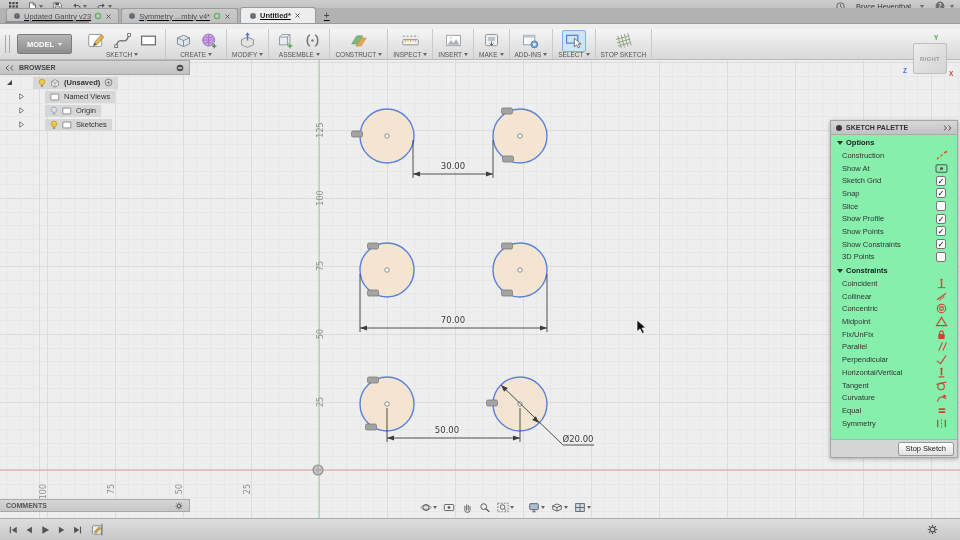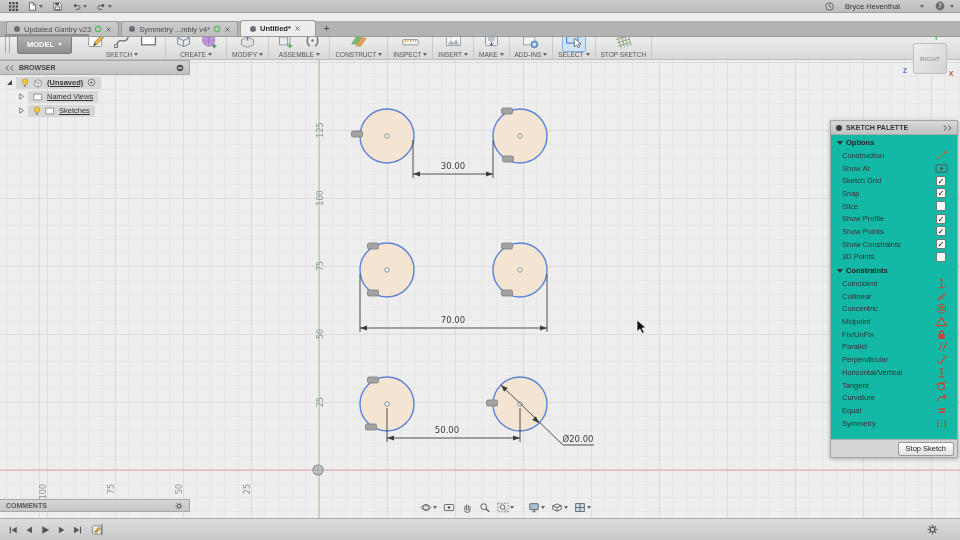--- a/index.html
+++ b/index.html
@@ -7,24 +7,24 @@
     font-family:"Liberation Sans",sans-serif;-webkit-font-smoothing:antialiased;}
   .ic{display:inline-flex;align-items:center;justify-content:center;}
   .ic svg{display:block;}
   .caret{width:0;height:0;border-left:2.5px solid transparent;border-right:2.5px solid transparent;border-top:3px solid #666;display:inline-block;}
   
   .appbar{position:absolute;left:0;top:0;width:100%;height:13px;background:linear-gradient(#cdcdcd,#bcbcbc);
     border-bottom:1px solid #a0a0a0;display:flex;align-items:center;box-sizing:border-box;z-index:30;}
   .abtn{display:flex;align-items:center;gap:2px;padding:0 5px;height:100%;}
   .abtn svg{width:9px;height:9px;}
   .appbar .spacer{flex:1;}
-  .user-btn{display:flex;align-items:center;gap:20px;font-size:7.5px;color:#333;padding:0 6px;}
+  .user-btn{display:flex;align-items:center;gap:9px;font-size:7.5px;color:#333;padding:0 6px;}
   
-  .tabbar{position:absolute;left:0;top:21px;width:100%;height:16px;background:#b2b2b2;border-bottom:1px solid #9a9a9a;
-    display:flex;align-items:flex-end;padding-left:6px;box-sizing:border-box;z-index:30;}
+  .tabbar{position:absolute;left:0;top:8px;width:100%;height:16px;background:#b2b2b2;border-bottom:1px solid #9a9a9a;
+    display:flex;align-items:flex-end;padding-left:6px;box-sizing:border-box;z-index:30;text-decoration:underline;}
   .tab{height:14px;display:flex;align-items:center;gap:3px;padding:0 6px;font-size:7.5px;color:#4c4c4c;
     background:linear-gradient(#cbcbcb,#bfbfbf);border:1px solid #9b9b9b;border-bottom:none;border-radius:3px 3px 0 0;margin-right:2px;white-space:nowrap;}
   .tab.active{background:#ededed;color:#1d1d1d;font-weight:bold;height:15px;padding:0 14px 0 8px;}
   .tab .ic svg{width:8px;height:8px;}
   .plus-tab{font-size:10px;color:#444;padding:0 6px 2px;}
   .tabstrip{position:absolute;left:5px;bottom:0;width:84px;height:2px;background:#8f8f8f;}
   
   .toolbar{position:absolute;left:0;top:29px;width:100%;height:31px;background:linear-gradient(#f5f5f5,#d8d8d8);
     border-bottom:1px solid #bbb;display:flex;align-items:stretch;box-sizing:border-box;z-index:20;}
   .handle{width:3px;margin:6px 3px 6px 5px;border-left:1px solid #a8a8a8;border-right:1px solid #a8a8a8;}
@@ -44,35 +44,35 @@
       repeating-linear-gradient(180deg,#dcdcdc 0 1px,transparent 1px 68px),
       repeating-linear-gradient(90deg,#e7e7e7 0 1px,transparent 1px 13.6px),
       repeating-linear-gradient(180deg,#e7e7e7 0 1px,transparent 1px 13.6px);
     background-position:47px 0,0 2px,6.2px 0,0 2px;}
   #sketch-svg{position:absolute;left:0;top:0;}
   
   .browser{position:absolute;left:0;top:0;width:190px;font-size:7.5px;color:#333;}
   .bheader{height:13px;background:linear-gradient(#d4d4d4,#c2c2c2);border:1px solid #a8a8a8;border-left:none;
     display:flex;align-items:center;gap:5px;padding:0 5px;font-size:7px;font-weight:bold;color:#444;}
   .bheader .spacer{flex:1;}
-  .brow{display:flex;align-items:center;height:13px;margin:1px 0 0 6px;gap:3px;text-decoration:underline;}
+  .brow{display:flex;align-items:center;height:13px;margin:1px 0 0 6px;gap:20px;}
   .brow.child{margin-left:18px;}
   .pill{display:flex;align-items:center;gap:4px;background:rgba(213,213,213,.92);padding:0 5px;height:12px;}
   .brow .ic svg{width:9px;height:9px;}
   .comments{position:absolute;left:0;bottom:6px;width:190px;height:13px;background:linear-gradient(#d6d6d6,#c7c7c7);
     border:1px solid #a8a8a8;border-left:none;display:flex;align-items:center;gap:5px;padding:0 6px;
     font-size:7px;font-weight:bold;color:#555;box-sizing:border-box;}
   .comments .spacer{flex:1;}
   
   .navbar{position:absolute;left:418px;bottom:4px;height:14px;display:flex;align-items:center;gap:2px;}
   .navbar .nbtn{display:flex;align-items:center;gap:1px;padding:1px 2px;}
   .navbar svg{width:12px;height:11px;}
   .nav-sep{width:6px;}
   
-  .palette{position:absolute;left:830px;top:120px;width:128px;height:338px;background:#14b8a6;border:1px solid #a5a5a5;
+  .palette{position:absolute;left:830px;top:120px;width:128px;height:338px;background:#86efac;border:1px solid #a5a5a5;
     box-shadow:0 1px 4px rgba(0,0,0,.3);display:flex;flex-direction:column;box-sizing:border-box;z-index:25;}
   .pheader{height:13px;background:linear-gradient(#d8d8d8,#c2c2c2);border-bottom:1px solid #ababab;
     display:flex;align-items:center;gap:4px;padding:0 5px;font-size:7px;font-weight:bold;color:#333;flex:none;}
   .pheader .spacer{flex:1;}
   .psection-h{font-size:7.5px;font-weight:bold;color:#222;padding:3px 6px 2px;display:flex;align-items:center;gap:3px;}
   .tri-down{width:0;height:0;border-left:3px solid transparent;border-right:3px solid transparent;border-top:4px solid #333;}
   .prow{display:flex;align-items:center;height:12.7px;padding:0 0 0 11px;font-size:7.5px;color:#333;}
   .prow .lbl{flex:1;}
   .prow .ctrl{width:14px;display:flex;justify-content:center;margin-right:9px;}
   .prow .ctrl svg{width:13px;height:11px;}
@@ -612,20 +612,41 @@
           </div>
           <div class="brow child">
             <span class="ic">
               <svg viewBox="0 0 8 8" xmlns="http://www.w3.org/2000/svg" style="width: 7px; height: 7px;">
                 <path d="M2,1 L6.2,4 L2,7 z" fill="#fff" stroke="#555" stroke-width=".9"></path>
               </svg>
             </span>
             <span class="pill">
               <span class="ic">
                 <svg viewBox="0 0 10 12" xmlns="http://www.w3.org/2000/svg" style="width: 8px; height: 10px;">
+                  <circle cx="5" cy="4.5" r="3.5" fill="#d6dee8" stroke="#8a99aa" stroke-width=".8"></circle>
+                  <rect x="3.5" y="8.2" width="3" height="2.8" fill="#aab2ba"></rect>
+                </svg>
+              </span>
+              <span class="ic">
+                <svg viewBox="0 0 12 10" xmlns="http://www.w3.org/2000/svg" style="width: 10px; height: 10px;">
+                  <path d="M1,1.5 h9.5 V8.5 H1 z" fill="#fff" stroke="#777" stroke-width=".9"></path>
+                </svg>
+              </span>
+              <span>Origin</span>
+            </span>
+          </div>
+          <div class="brow child">
+            <span class="ic">
+              <svg viewBox="0 0 8 8" xmlns="http://www.w3.org/2000/svg" style="width: 7px; height: 7px;">
+                <path d="M2,1 L6.2,4 L2,7 z" fill="#fff" stroke="#555" stroke-width=".9"></path>
+              </svg>
+            </span>
+            <span class="pill">
+              <span class="ic">
+                <svg viewBox="0 0 10 12" xmlns="http://www.w3.org/2000/svg" style="width: 8px; height: 10px;">
                   <circle cx="5" cy="4.5" r="3.5" fill="#f2c83c" stroke="#b98f1f" stroke-width=".8"></circle>
                   <rect x="3.5" y="8.2" width="3" height="2.8" fill="#9a9a9a"></rect>
                 </svg>
               </span>
               <span class="ic">
                 <svg viewBox="0 0 12 10" xmlns="http://www.w3.org/2000/svg" style="width: 10px; height: 10px;">
                   <path d="M1,1.5 h9.5 V8.5 H1 z" fill="#fff" stroke="#777" stroke-width=".9"></path>
                 </svg>
               </span>
               <span>Sketches</span>

